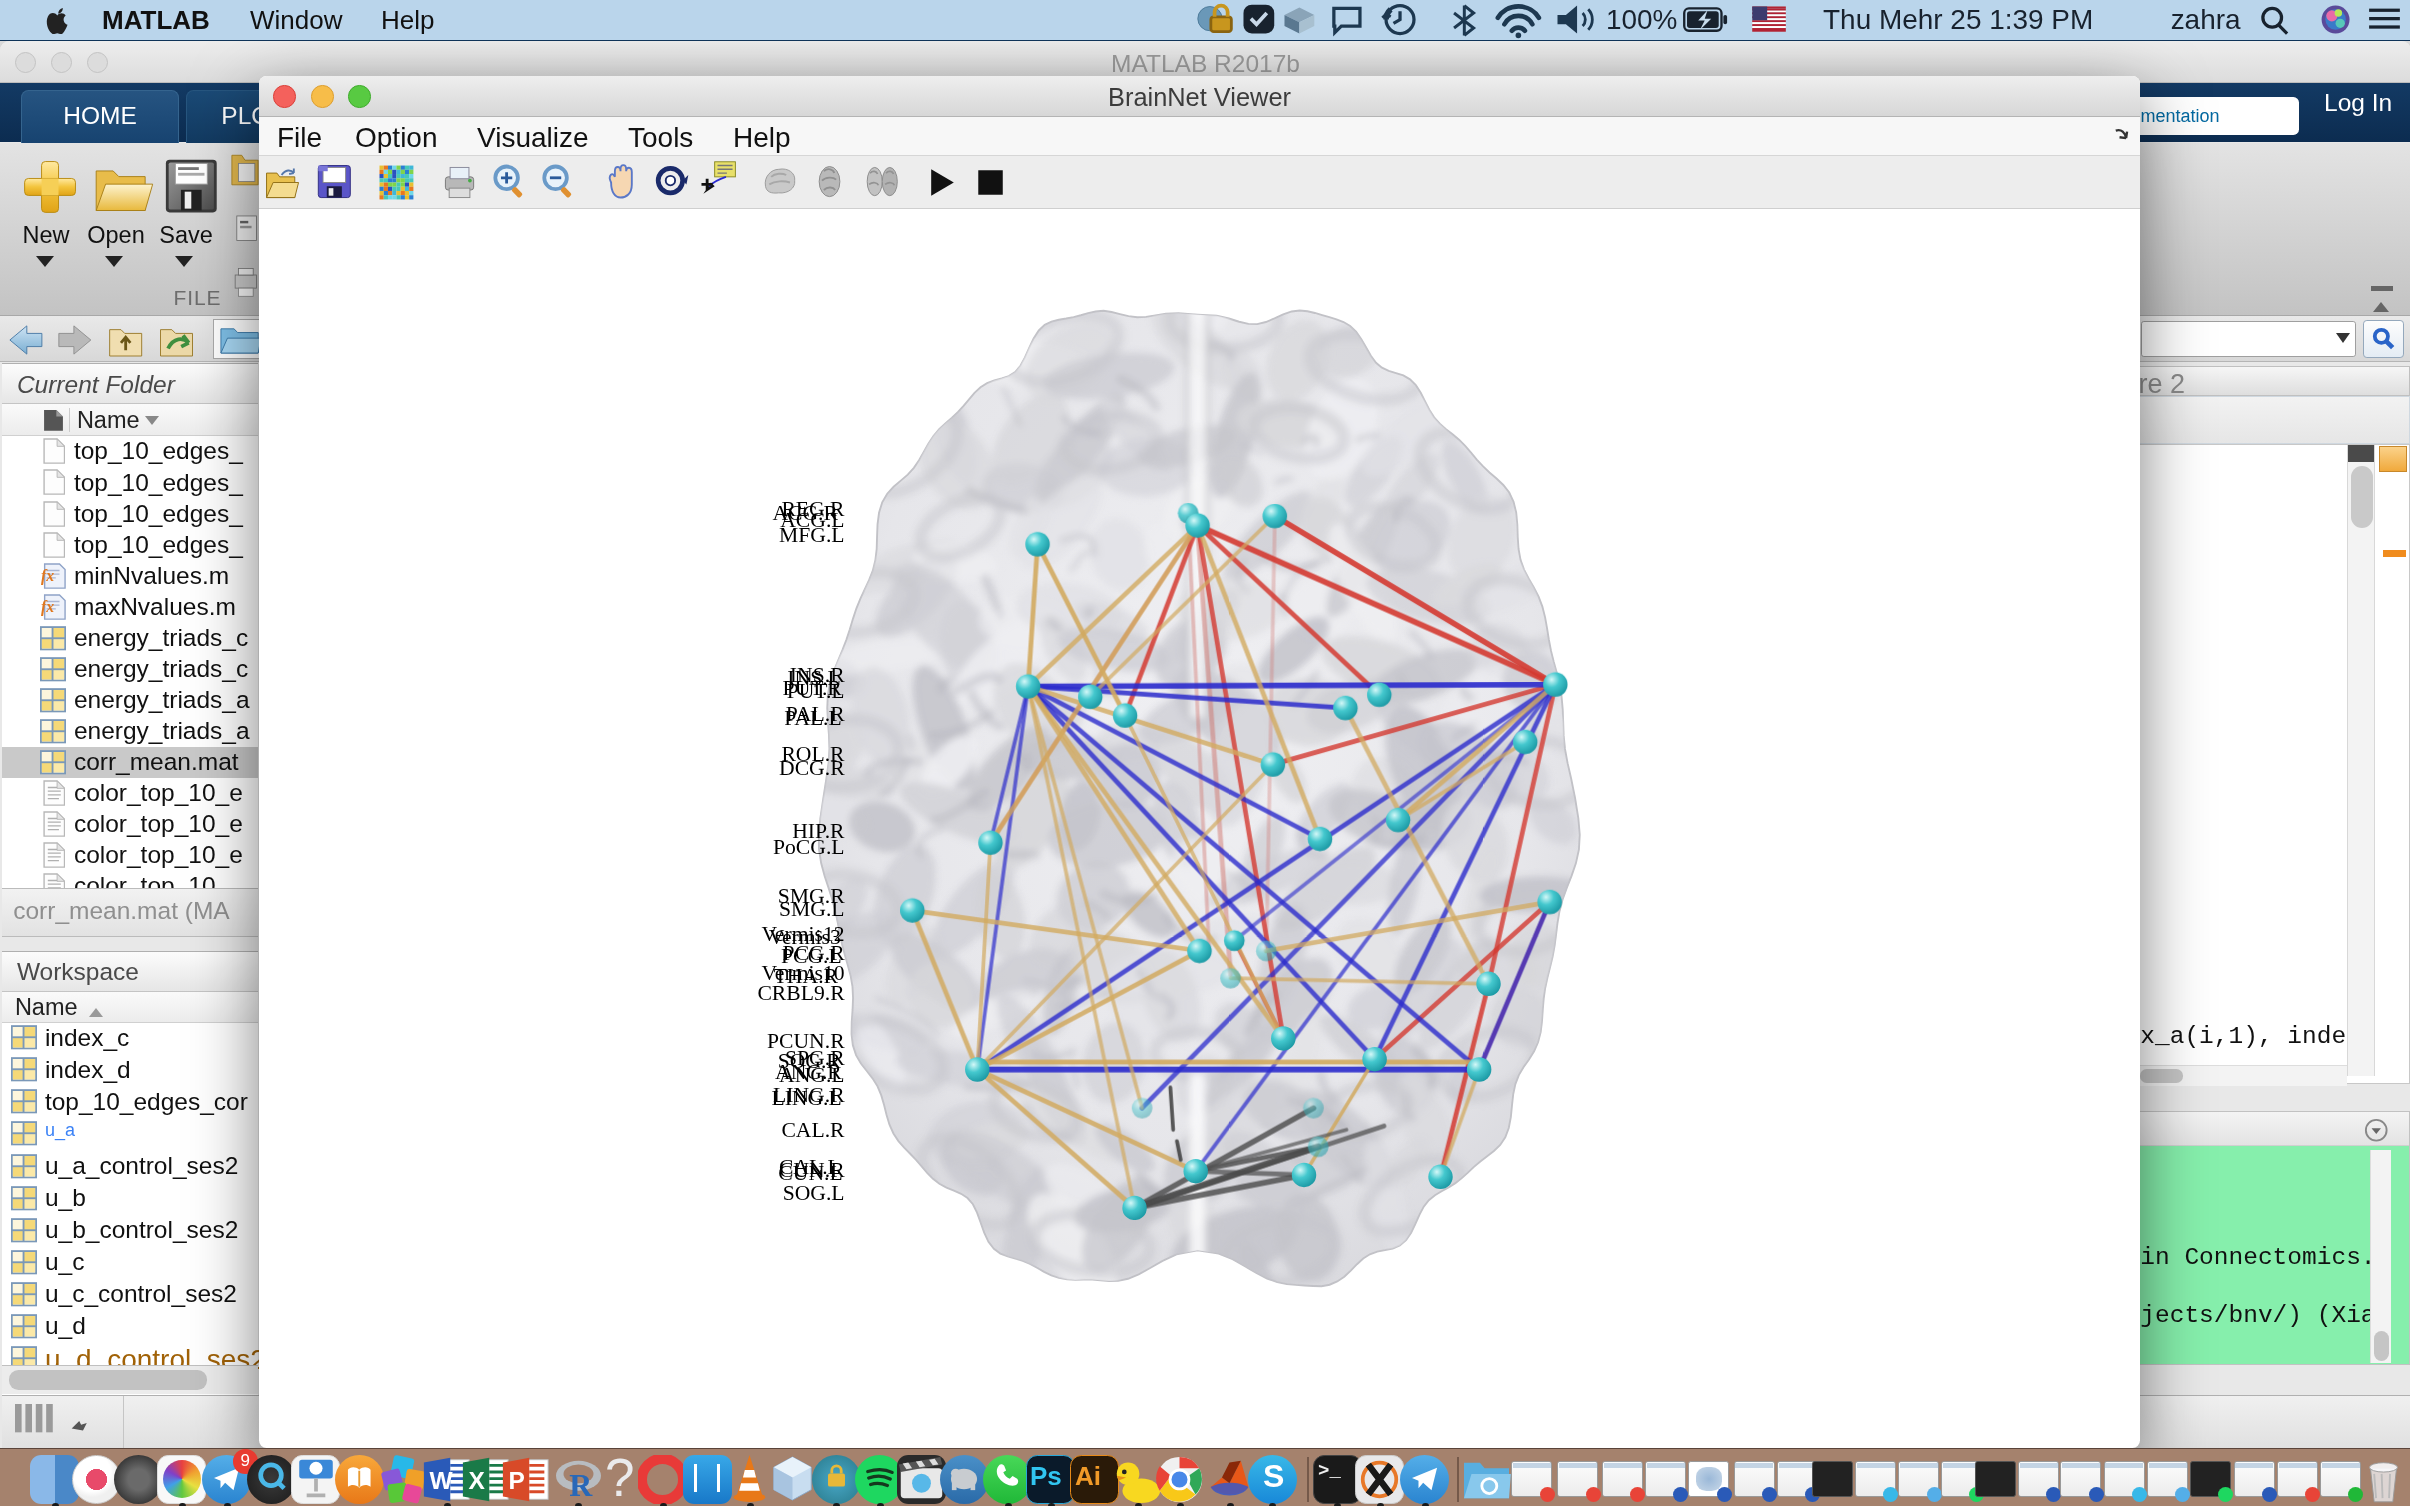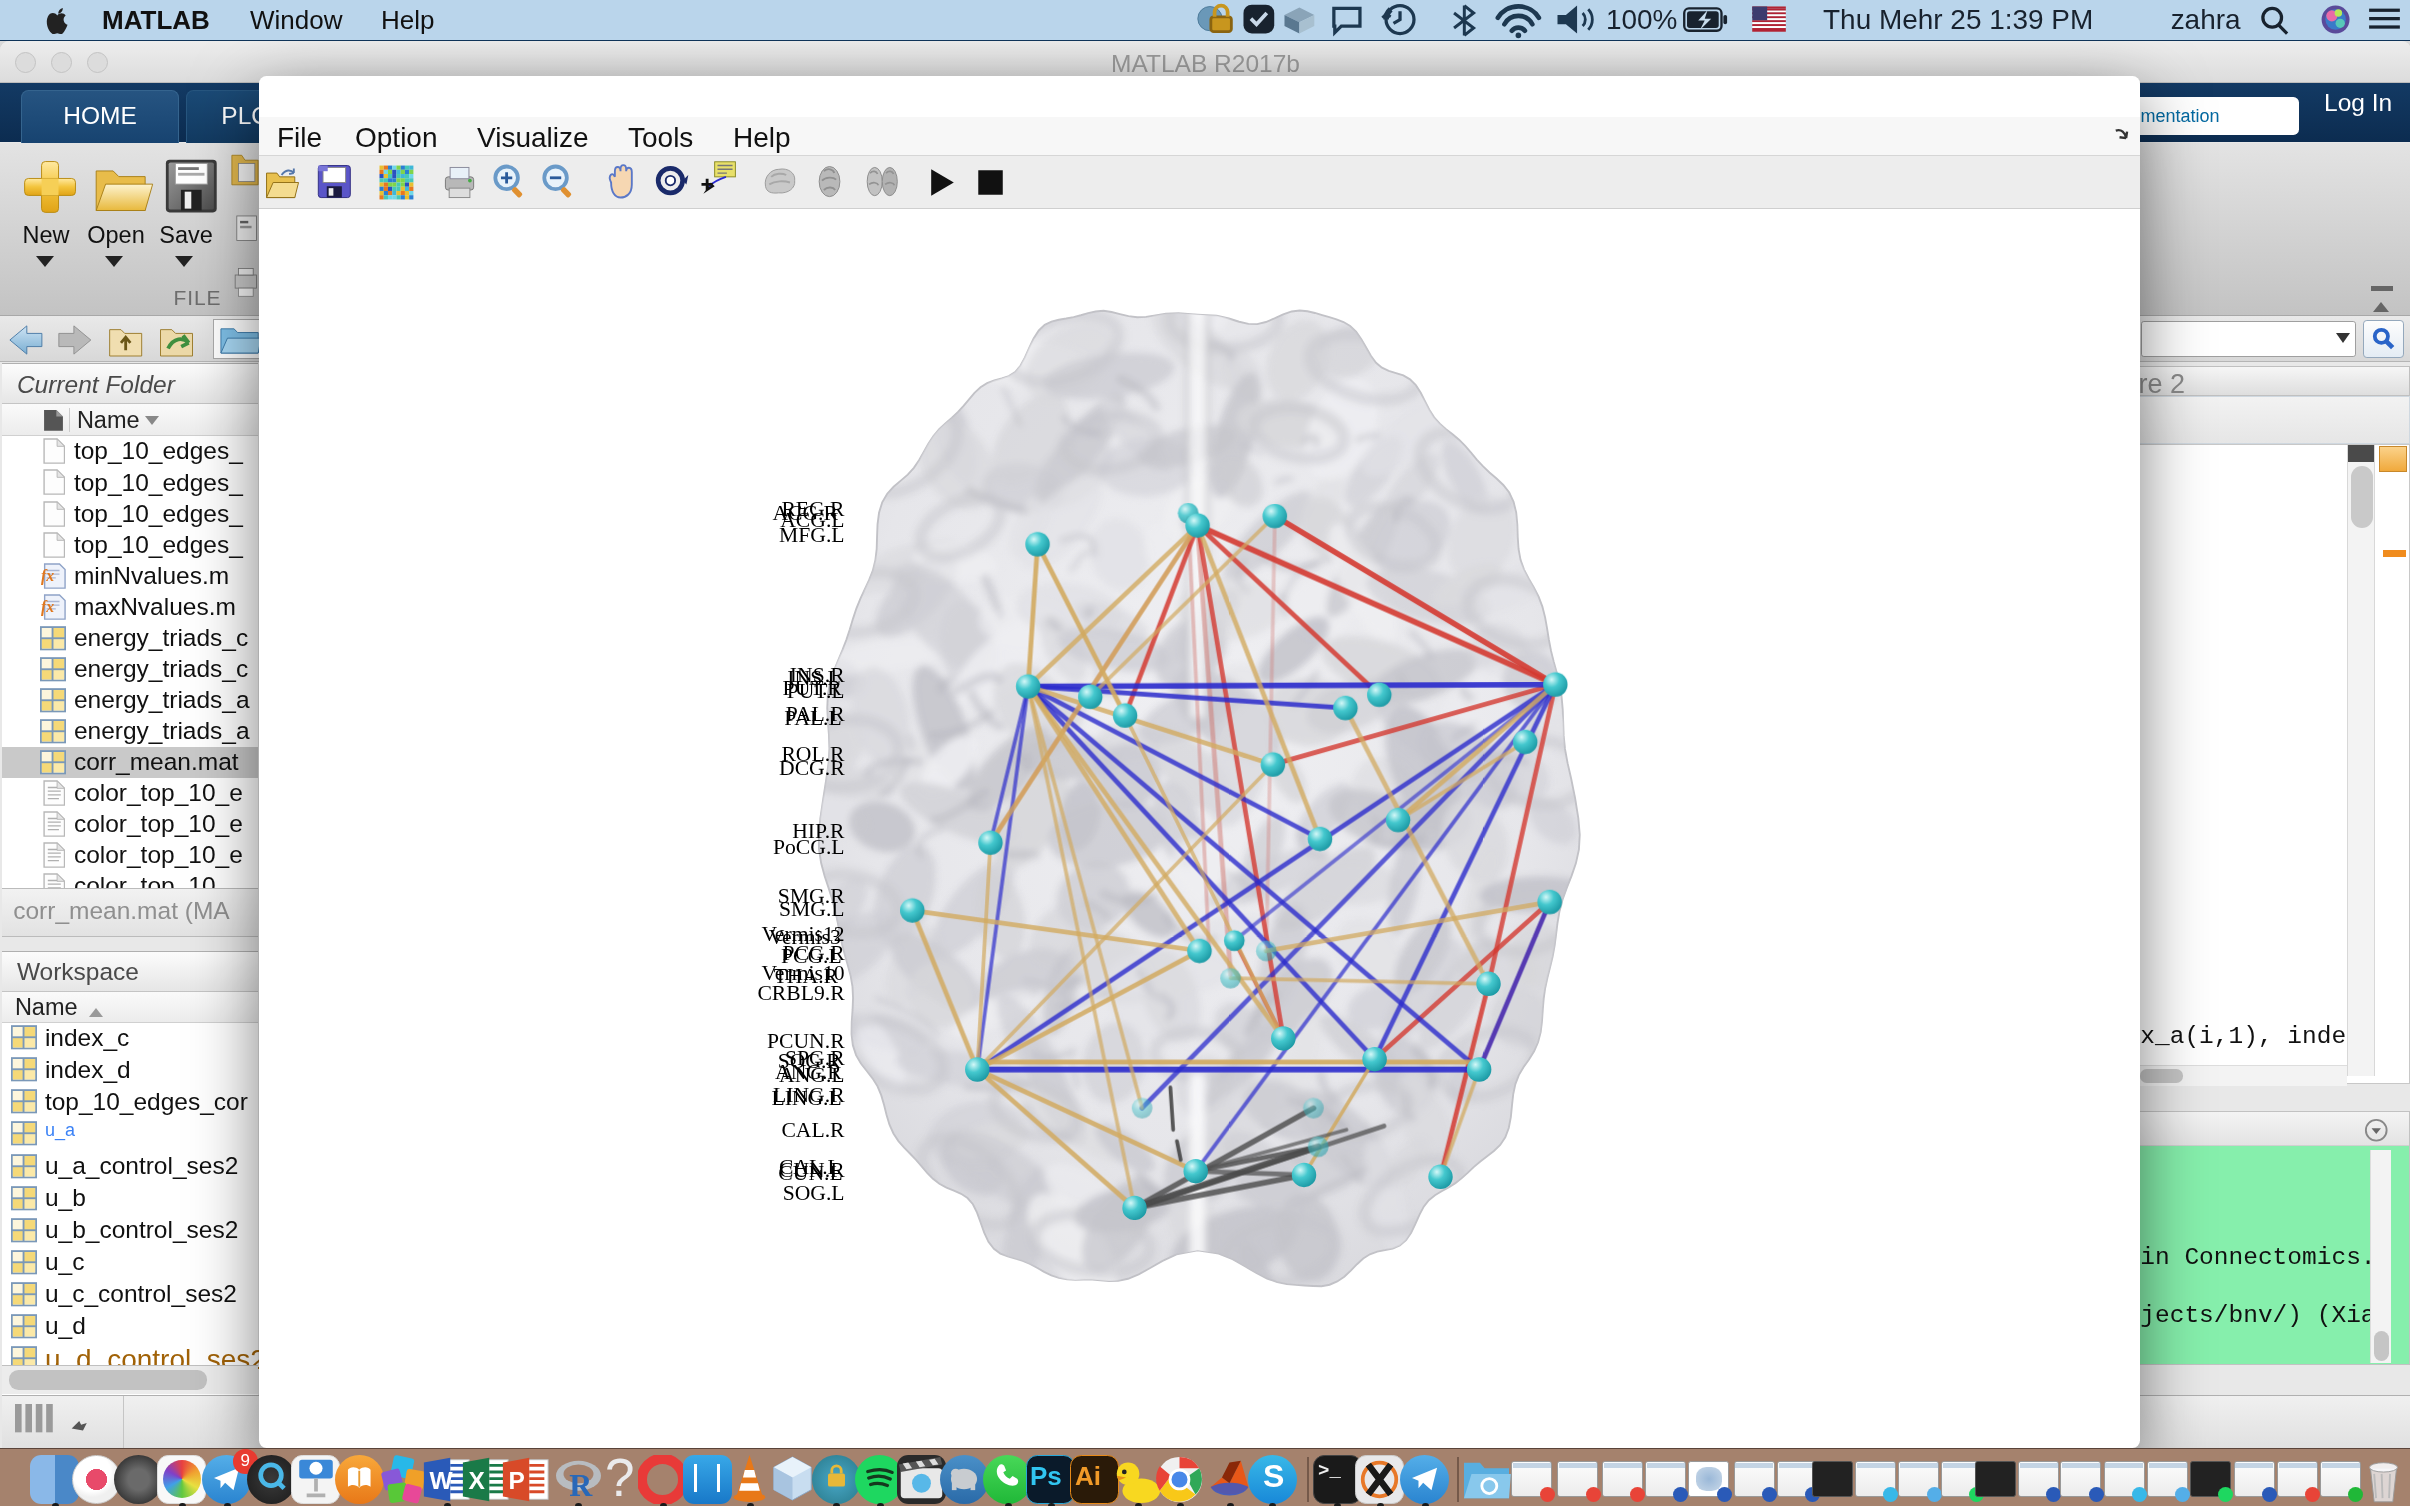--- a/index.html
+++ b/index.html
@@ -405,20 +405,26 @@
       <circle cx="13" cy="13" r="11" fill="none" stroke="#888" stroke-width="2"></circle>
       <path d="M8 11 L13 17 L18 11 Z" fill="#666"></path>
     </svg>
 <div class="abs" style="left:11.3px;top:132px;font-size:24.5px;font-family:'Liberation Mono',monospace;color:#111;white-space:nowrap;">in Connectomics.</div>
 <div class="abs" style="left:11.3px;top:190px;font-size:24.5px;font-family:'Liberation Mono',monospace;color:#111;white-space:nowrap;">jects/bnv/) (Xia</div>
 <div class="abs" style="left:241px;top:38px;width:21px;height:213px;background:#f3f3f3;border-left:0.9px solid #ddd;">
 <div class="abs" style="left:2.8px;top:181px;width:15px;height:30px;background:#c5c5c5;border-radius:7.5px;"></div>
     </div>
 </div>
 <div class="abs" style="left:259px;top:76px;width:1881px;height:1372px;background:#fff;border-radius:7.5px;box-shadow:0 21px 66px rgba(0,0,0,0.5);">
+<div class="abs" style="left:0;top:0;width:100%;height:41px;background:linear-gradient(#eeeeee,#d7d7d7);border-bottom:0.9px solid #b4b4b4;border-radius:7.5px 7.5px 0 0;">
+<div class="abs" style="left:14px;top:9.4px;width:22.6px;height:22.6px;border-radius:50%;background:#f4615c;border:0.9px solid #da3e38;"></div>
+<div class="abs" style="left:52px;top:9.4px;width:22.6px;height:22.6px;border-radius:50%;background:#f7bd49;border:0.9px solid #dd9e2e;"></div>
+<div class="abs" style="left:89px;top:9.4px;width:22.6px;height:22.6px;border-radius:50%;background:#58ca42;border:0.9px solid #3eab2b;"></div>
+<div class="abs" style="left:0;top:6.6px;width:100%;text-align:center;font-size:25.4px;color:#3c3c3c;">BrainNet Viewer</div>
+</div>
 <div class="abs" style="left:0;top:41px;width:100%;height:39px;background:#f7f7f7;border-bottom:0.9px solid #d6d6d6;">
 <div class="abs" style="left:18px;top:4.7px;font-size:28px;color:#111;">File</div>
 <div class="abs" style="left:96px;top:4.7px;font-size:28px;color:#111;">Option</div>
 <div class="abs" style="left:218px;top:4.7px;font-size:28px;color:#111;">Visualize</div>
 <div class="abs" style="left:369px;top:4.7px;font-size:28px;color:#111;">Tools</div>
 <div class="abs" style="left:474px;top:4.7px;font-size:28px;color:#111;">Help</div>
 <svg class="abs" style="left:1853px;top:7.5px;" width="22.6" height="22.6" viewBox="0 0 24 24">
         <path d="M4 6 C10 4 14 8 15 14 M15 14 L8 13 M15 14 L16 7" stroke="#333" stroke-width="2.5" fill="none"></path>
       </svg>
 </div>

